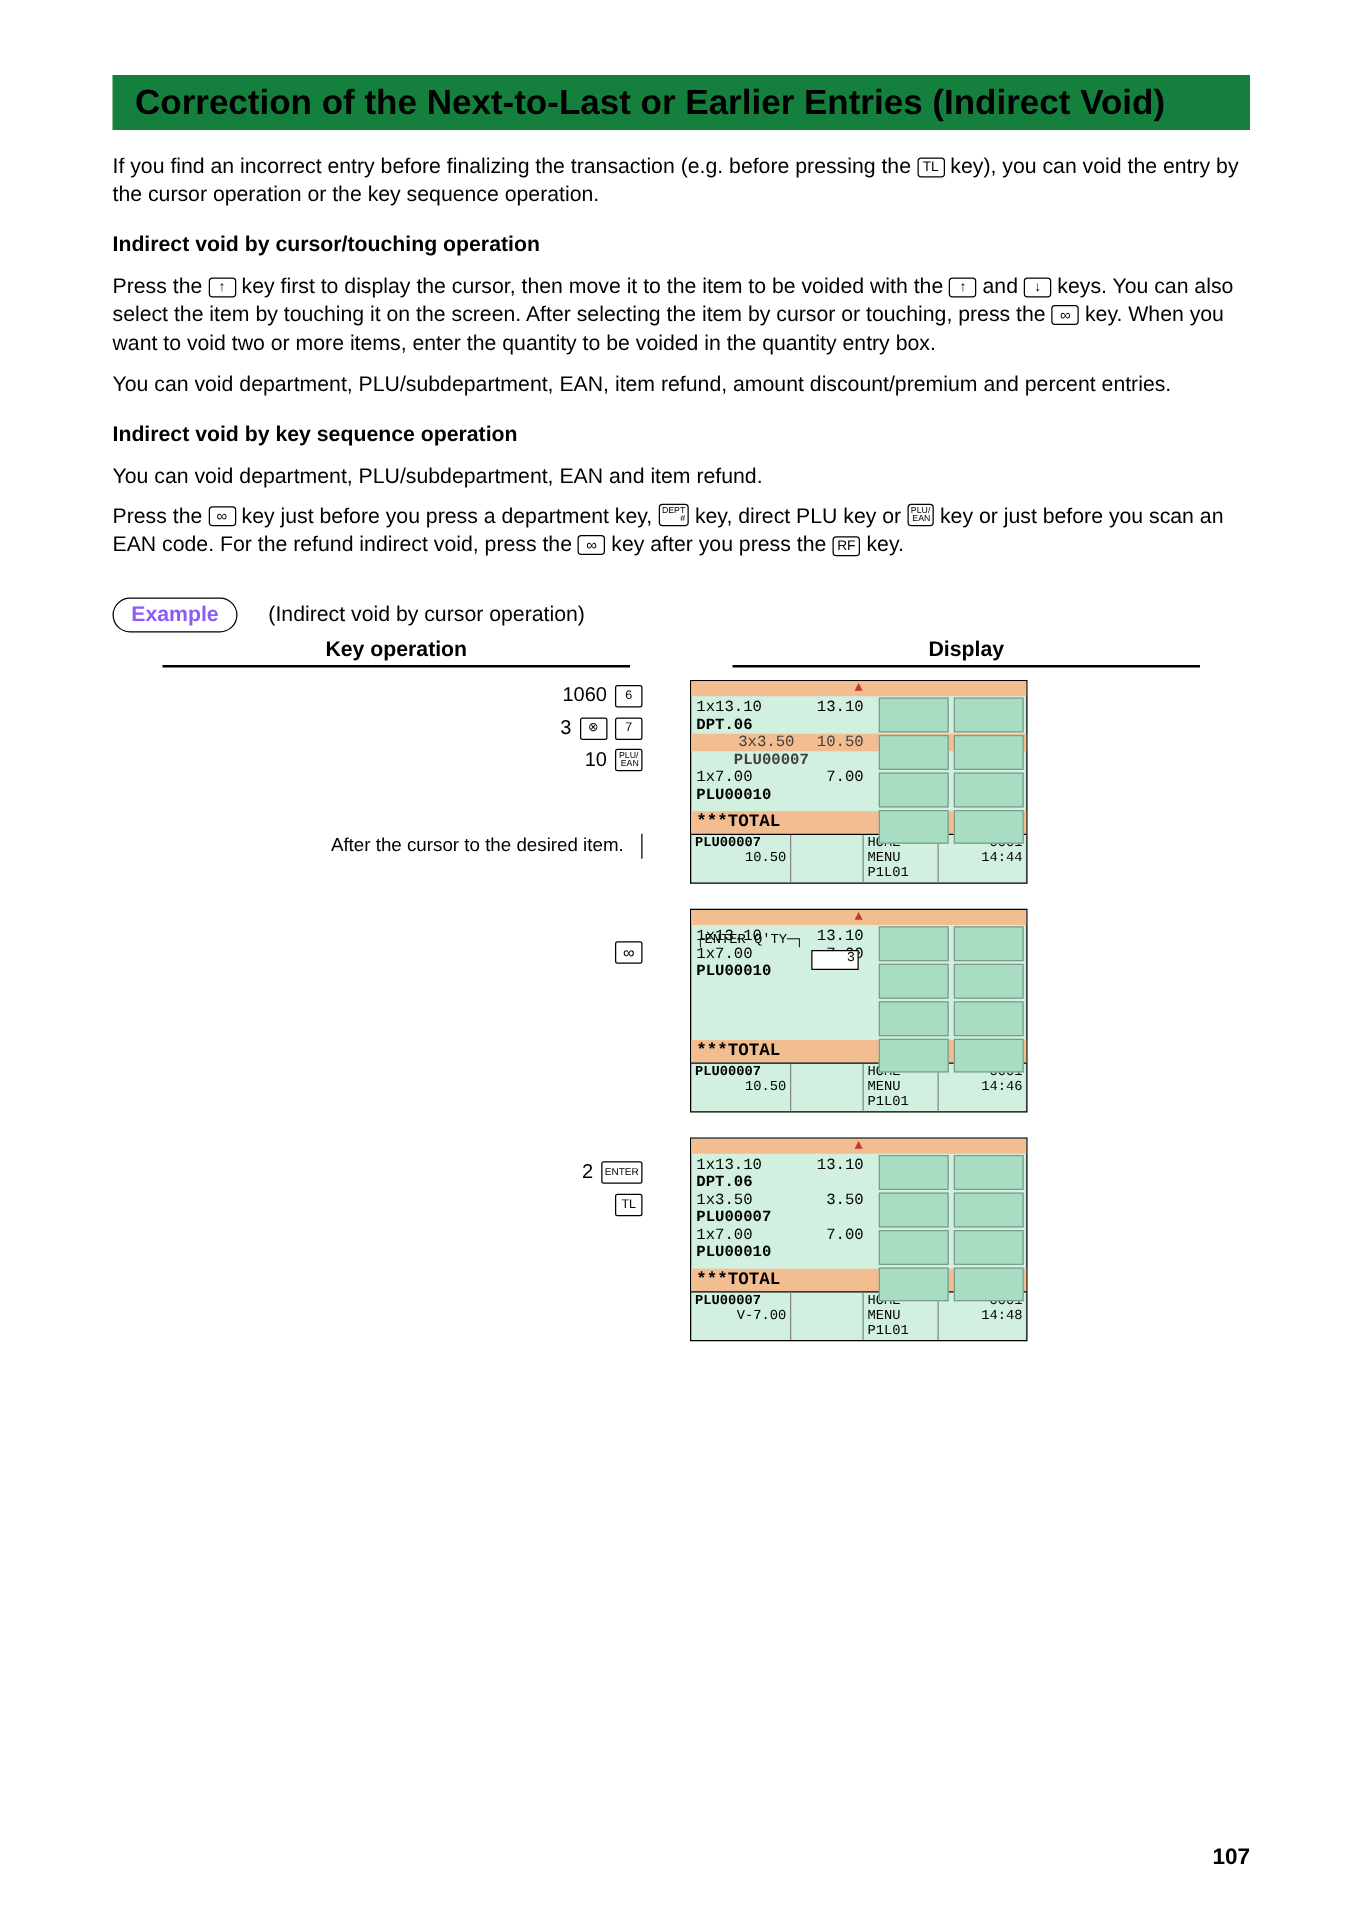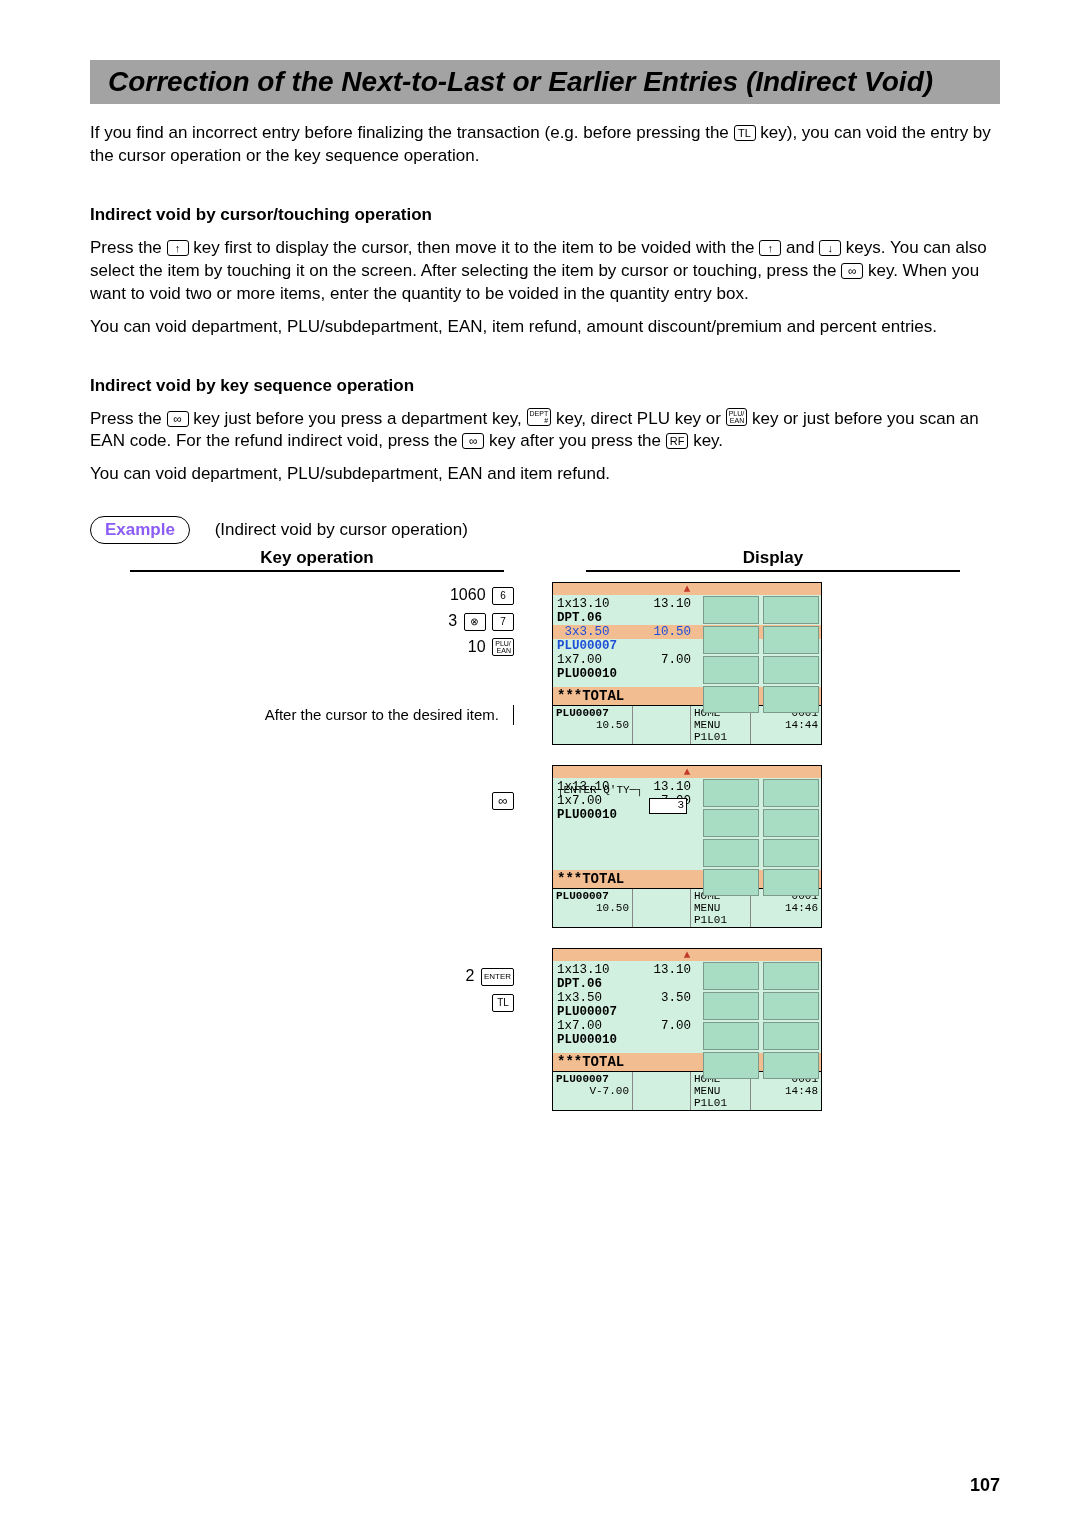--- a/index.html
+++ b/index.html
@@ -11,33 +11,32 @@
     color: #000;
     width: 1080px;
   }
   .page {
     padding: 60px 80px 40px 90px;
     position: relative;
     min-height: 1526px;
     box-sizing: border-box;
   }
   .title-bar {
-    background: #a3a3a3;
+    background: #15803d;
     padding: 6px 10px 6px 18px;
     margin-bottom: 18px;
-    font-style: italic;
   }
   .title-bar h1 {
     margin: 0;
     font-size: 28px;
     font-weight: bold;
     font-family: Arial, sans-serif;
   }
   p { margin: 0 0 10px 0; line-height: 1.35; }
-  .section-title { font-weight: bold; margin-top: 36px; }
+  .section-title { font-weight: bold; margin-top: 17px; }
   .keycap {
     display: inline-block;
     border: 1px solid #000;
     border-radius: 3px;
     padding: 0 3px;
     font-size: 11px;
     line-height: 14px;
     min-width: 14px;
     text-align: center;
     vertical-align: 1px;
@@ -145,21 +144,21 @@
     border: 1px solid #7b9b8b;
     background: #a8dcc3;
     flex: 1;
     margin: 1px 0;
   }
   .display-box .lines { min-height: 90px; padding: 2px 130px 0 4px; border-radius: 15px; }
   .display-box .line { display:flex; justify-content:space-between; font-size: 12.5px; }
   .display-box .line .l { white-space: pre; }
   .display-box .line .r { text-align: right; min-width: 50px; }
   .display-box .line.sel { background: #f2bd91; margin: 0 -130px 0 -4px; padding: 0 130px 0 4px; }
-  .display-box .line.red { color:#1d4ed8; }
+  .display-box .line.red { color:#404040;padding-left:30px; }
   .display-box .total-row {
     background: #f2bd91;
     font-weight: bold;
     padding: 1px 4px;
     display:flex;
     justify-content:space-between;
     font-size: 14px;
   }
   .display-box .total-row .tot-l { color:#000;}
   .display-box .total-row .tot-r { letter-spacing: 1px;}
@@ -216,34 +215,34 @@
     <span class="keycap">↑</span>
     <span> and </span>
     <span class="keycap">↓</span>
     <span> keys. You can also select the item by touching it on the screen. After selecting the item by cursor or touching, press the </span>
     <span class="keycap infinity">∞</span>
     <span> key. When you want to void two or more items, enter the quantity to be voided in the quantity entry box.</span>
   </p>
   <p>You can void department, PLU/subdepartment, EAN, item refund, amount discount/premium and percent entries.</p>
 
   <p class="section-title">Indirect void by key sequence operation</p>
+  <p>You can void department, PLU/subdepartment, EAN and item refund.</p>
   <p>
     <span>Press the </span>
     <span class="keycap infinity">∞</span>
     <span> key just before you press a department key, </span>
     <span class="keycap stack"><span class="top">DEPT</span><span class="bot">#</span></span>
     <span> key, direct PLU key or </span>
     <span class="keycap stack"><span class="top">PLU/</span><span class="bot">EAN</span></span>
     <span> key or just before you scan an EAN code.  For the refund indirect void, press the </span>
     <span class="keycap infinity">∞</span>
     <span> key after you press the </span>
     <span class="keycap">RF</span>
     <span> key.</span>
   </p>
-  <p>You can void department, PLU/subdepartment, EAN and item refund.</p>
 
   <div class="example-row">
     <span class="example-pill">Example</span>
     <span class="example-caption">(Indirect void by cursor operation)</span>
   </div>
 
   <div class="cols">
     <div class="col-key">
       <div class="col-header">Key operation</div>
 

